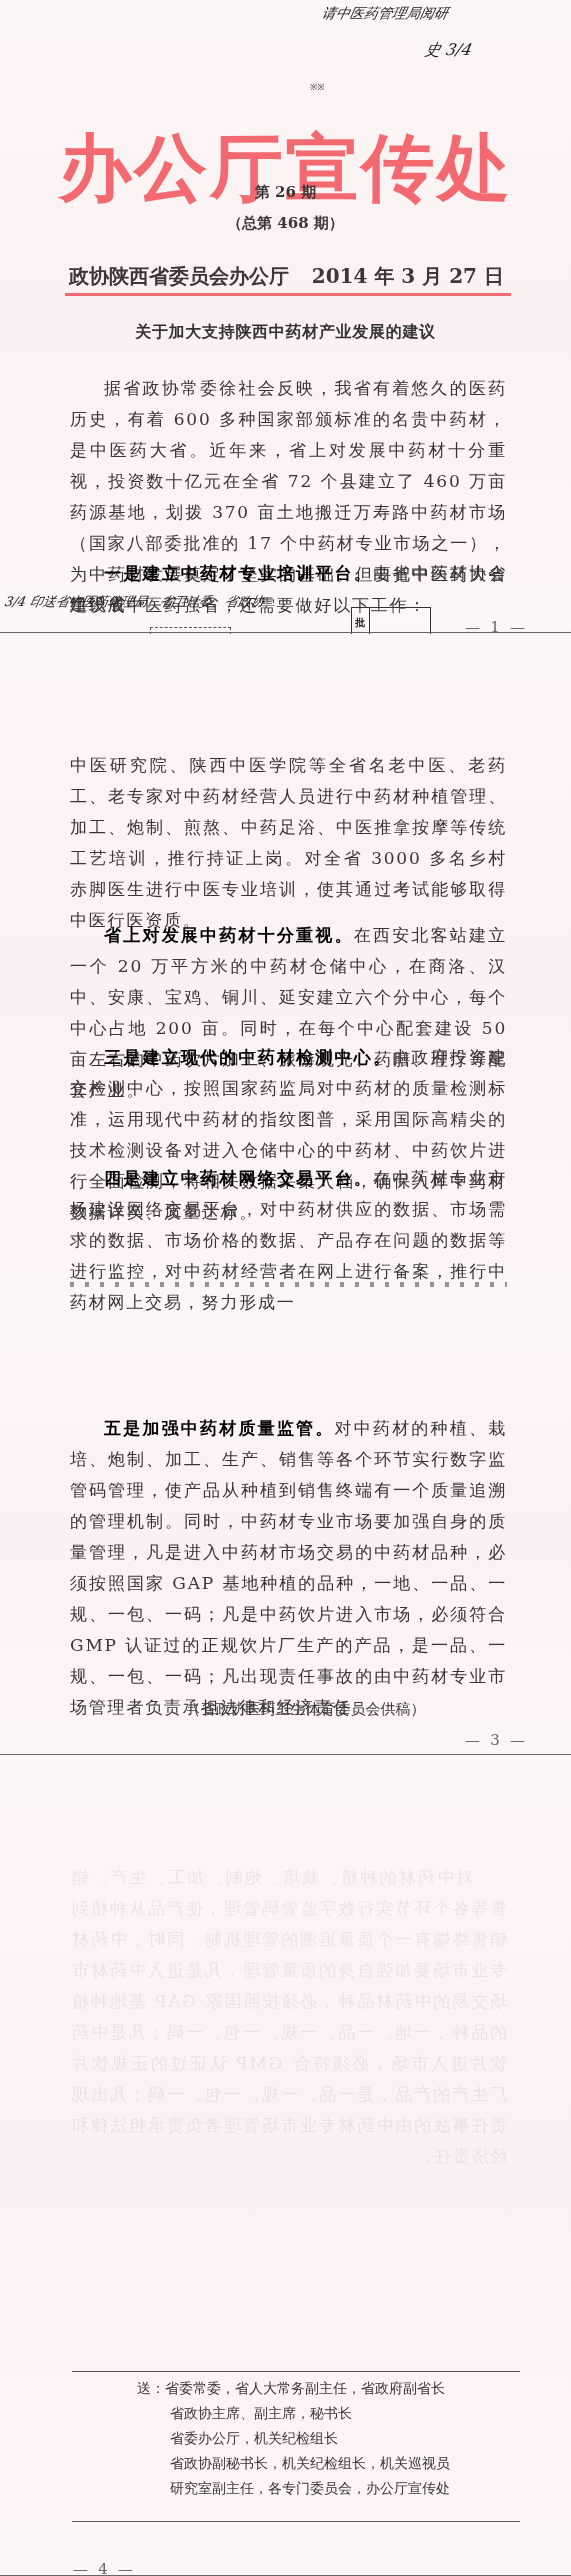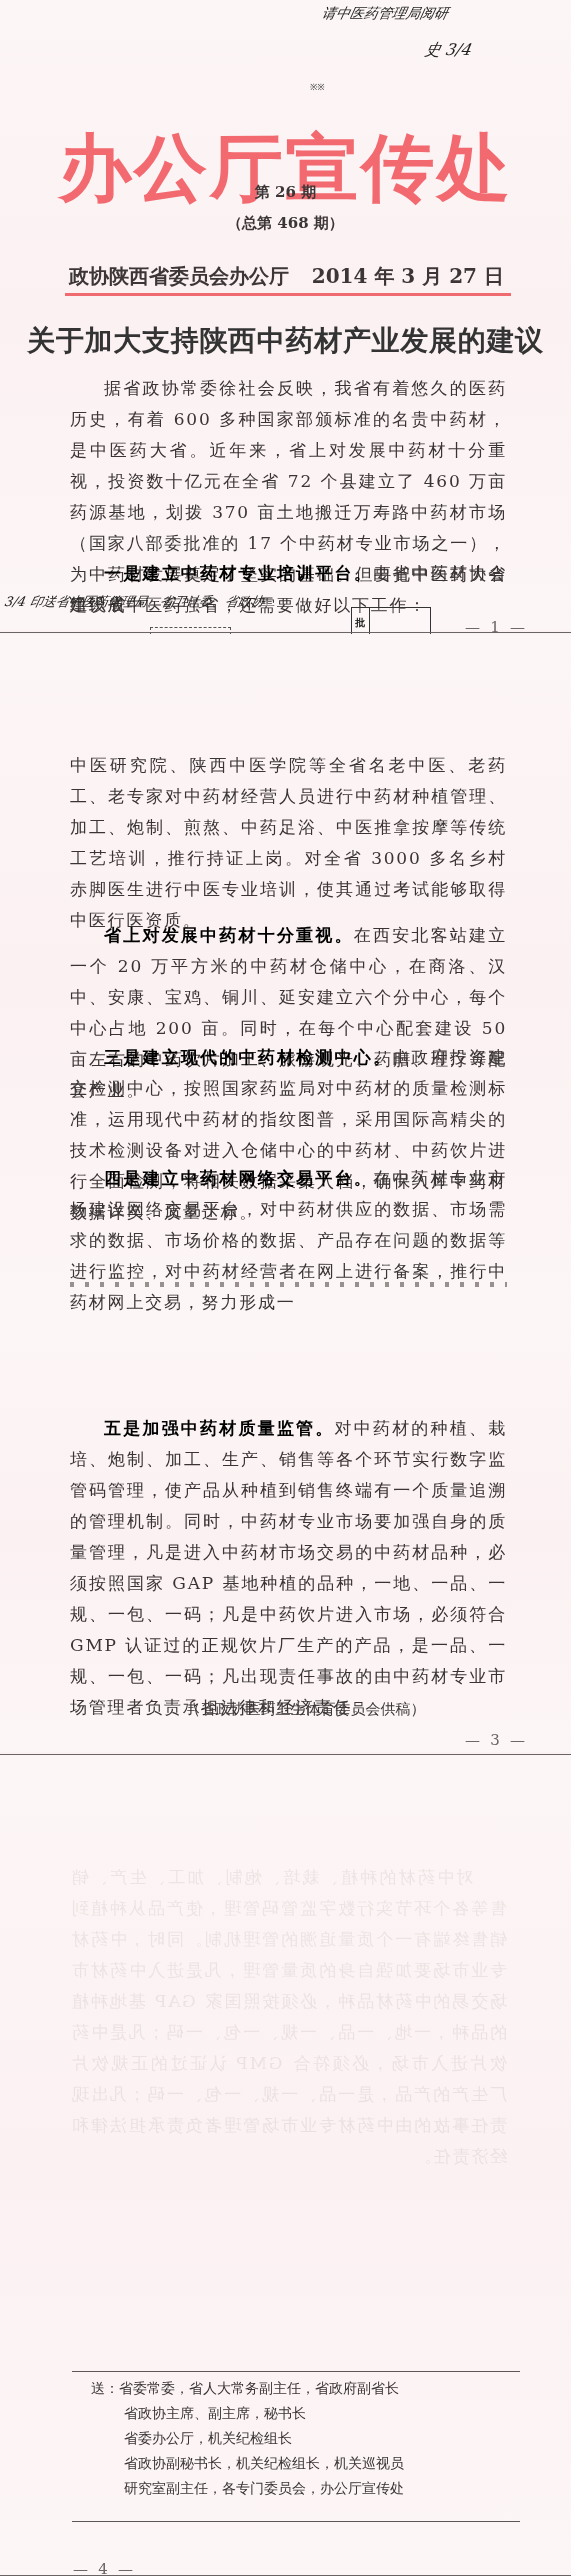--- a/index.html
+++ b/index.html
@@ -22,21 +22,21 @@
     .abs { position: absolute; }
     .masthead {
       left: 0; width: 571px; top: 131px; text-align: center;
       font-family: "DejaVu Sans", "Liberation Sans", sans-serif;
       font-size: 73px; font-weight: bold; letter-spacing: 2.7px;
       color: #f26a70; line-height: 1;
     }
     .issue { left: 0; width: 571px; text-align: center; font-size: 15px; font-weight: bold; color: #3c3636; }
     .org-line { left: 69px; width: 435px; top: 263px; font-size: 20px; font-weight: bold; color: #3c3636; display: flex; justify-content: space-between; }
     .red-rule { left: 65px; width: 446px; top: 293px; height: 2.7px; background: #ef6b70; }
-    .doc-title { left: 0; width: 571px; top: 322px; text-align: center; font-family: "DejaVu Sans", "Liberation Sans", sans-serif; font-size: 28px; font-weight: bold; color: #333; letter-spacing: 0.7px; }
+    .doc-title { left: 0; width: 571px; top: 322px; text-align: center; font-family: "DejaVu Sans", "Liberation Sans", sans-serif; font-size: 16px; font-weight: bold; color: #333; letter-spacing: 0.7px; }
     .para {
       left: 70px; width: 437px;
       font-size: 17px; line-height: 31px; letter-spacing: 1.8px;
       text-align: justify; color: #3a3434;
     }
     .para .lead { font-family: "DejaVu Sans", "Liberation Sans", sans-serif; font-weight: bold; color: #000000; }
     .indent { text-indent: 2em; }
     .page-num { font-size: 15px; color: #6a6464; letter-spacing: 2.7px; }
     .handwriting {
       font-family: "DejaVu Serif", serif; font-style: italic; color: #222;
@@ -130,21 +130,21 @@
 <div class="abs page-num" style="left:465px;top:1731px;">— 3 —</div>
 <div class="page-divider" style="top:1754px;"></div>
 
 <div class="paper" style="top:1755px;height:821px;"></div>
 
 <p class="abs para indent bleed" style="top:1862px;transform:scaleX(-1);">
   <span>对中药材的种植、栽培、炮制、加工、生产、销售等各个环节实行数字监管码管理，使产品从种植到销售终端有一个质量追溯的管理机制。同时，中药材专业市场要加强自身的质量管理，凡是进入中药材市场交易的中药材品种，必须按照国家 GAP 基地种植的品种，一地、一品、一规、一包、一码；凡是中药饮片进入市场，必须符合 GMP 认证过的正规饮片厂生产的产品，是一品、一规、一包、一码；凡出现责任事故的由中药材专业市场管理者负责承担法律和经济责任。</span>
 </p>
 
 <div class="abs dist-rule" style="top:2371px;"></div>
-<div class="abs dist" style="top:2376px;">
+<div class="abs dist" style="top:2376px;margin-left:46px;">
   <div class="row">
     <span>送：</span><span>省委常委，省人大常务副主任，省政府副省长</span>
   </div>
   <div class="row sub">省政协主席、副主席，秘书长</div>
   <div class="row sub">省委办公厅，机关纪检组长</div>
   <div class="row sub">省政协副秘书长，机关纪检组长，机关巡视员</div>
   <div class="row sub">研究室副主任，各专门委员会，办公厅宣传处</div>
 </div>
 <div class="abs dist-rule" style="top:2521px;"></div>
 

